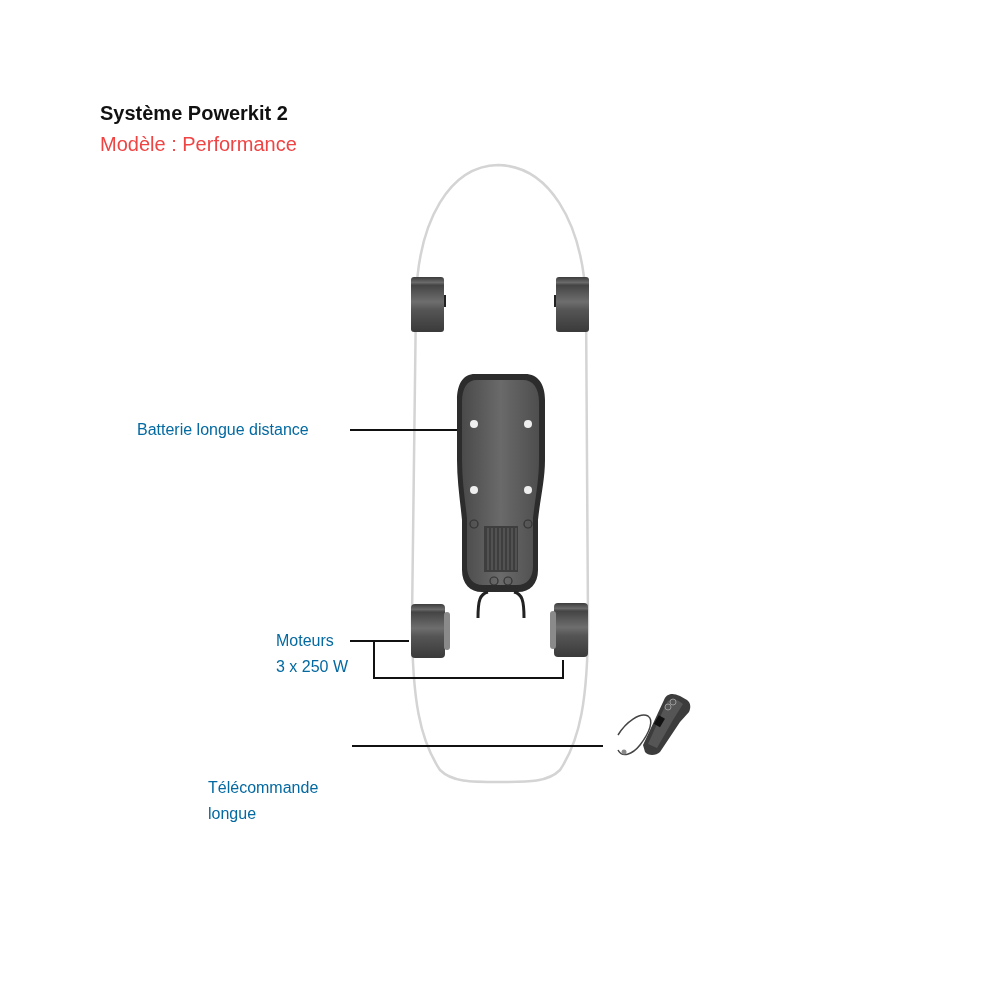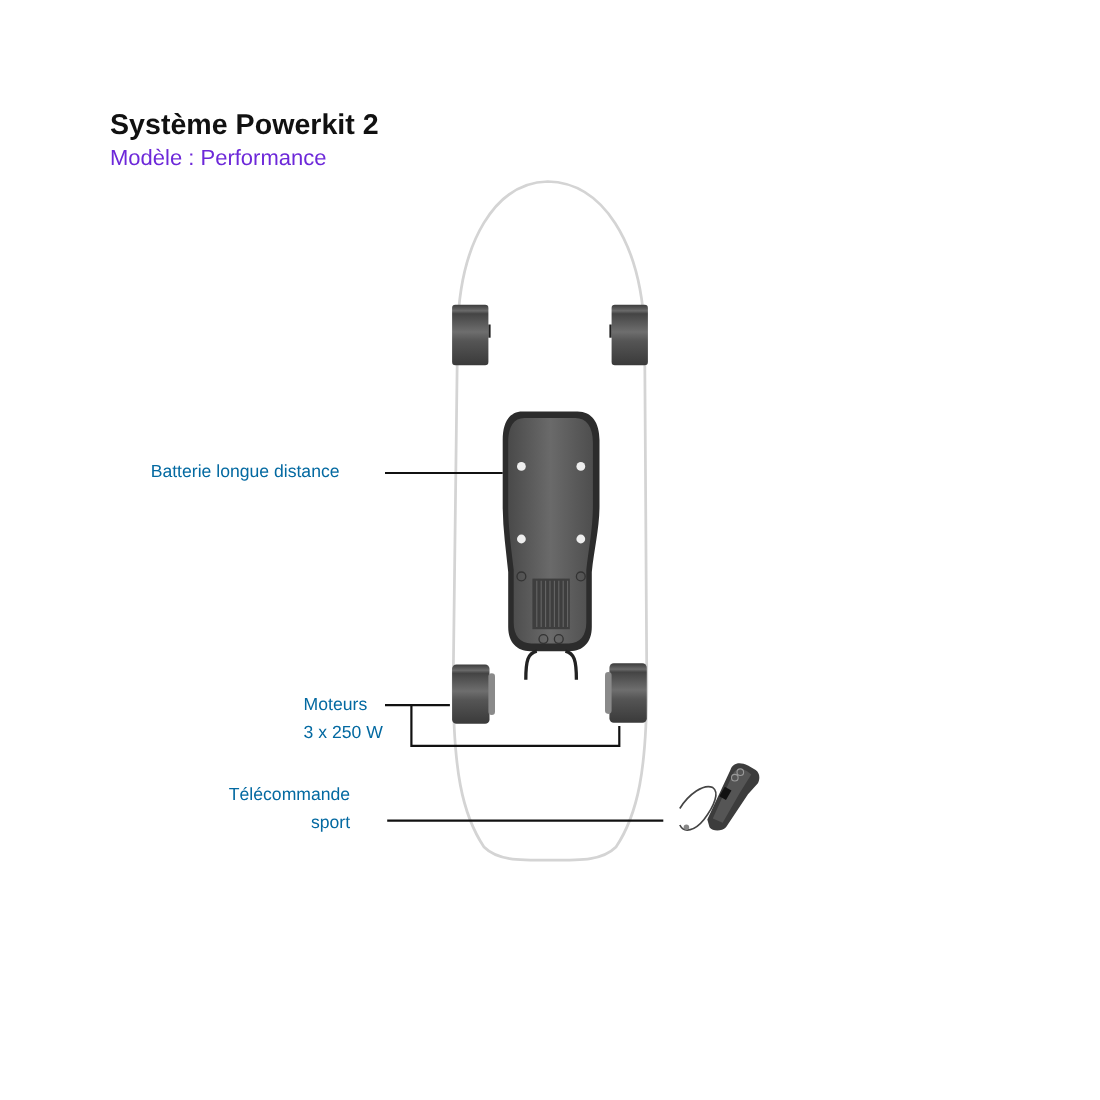--- a/index.html
+++ b/index.html
@@ -1,20 +1,20 @@
 <!DOCTYPE html>
 <html><head>
 <meta charset="utf-8">
 <style>
   html, body { margin:0; padding:0; background:#ffffff; }
   body { width:1000px; height:1000px; position:relative; overflow:hidden;
          font-family:"Liberation Sans", sans-serif; color:#111; }
   .header { position:absolute; left:100px; top:98px; }
-  .header .title { font-size:26px; font-weight:bold; line-height:31px; }
-  .header .line { font-size:20px; line-height:31px; color:#6d28d9; }
+  .header .title { font-size:20px; font-weight:bold; line-height:31px; }
+  .header .line { font-size:20px; line-height:31px; color:#ef4444; }
   .label { position:absolute; font-size:16px; line-height:26px; color:#0369a1; }
   svg.diagram { position:absolute; left:0; top:0; }
 </style>
 </head>
 <body>
 
 <div class="header">
   <div class="title">Système Powerkit 2</div>
   <div class="line">Modèle : Performance</div>
 </div>
@@ -108,16 +108,16 @@
 
 <div class="label" style="left:137px; top:417px;">
   <div>Batterie longue distance</div>
 </div>
 
 <div class="label" style="left:256px; top:628px;margin-left:20px;">
   <div>Moteurs</div>
   <div>3 x 250 W</div>
 </div>
 
-<div class="label" style="left:208px; top:710px;text-align:right;">
+<div class="label" style="left:208px; top:775px;">
   <div>Télécommande</div>
-  <div>sport</div>
+  <div>longue</div>
 </div>
 
 </body></html>

